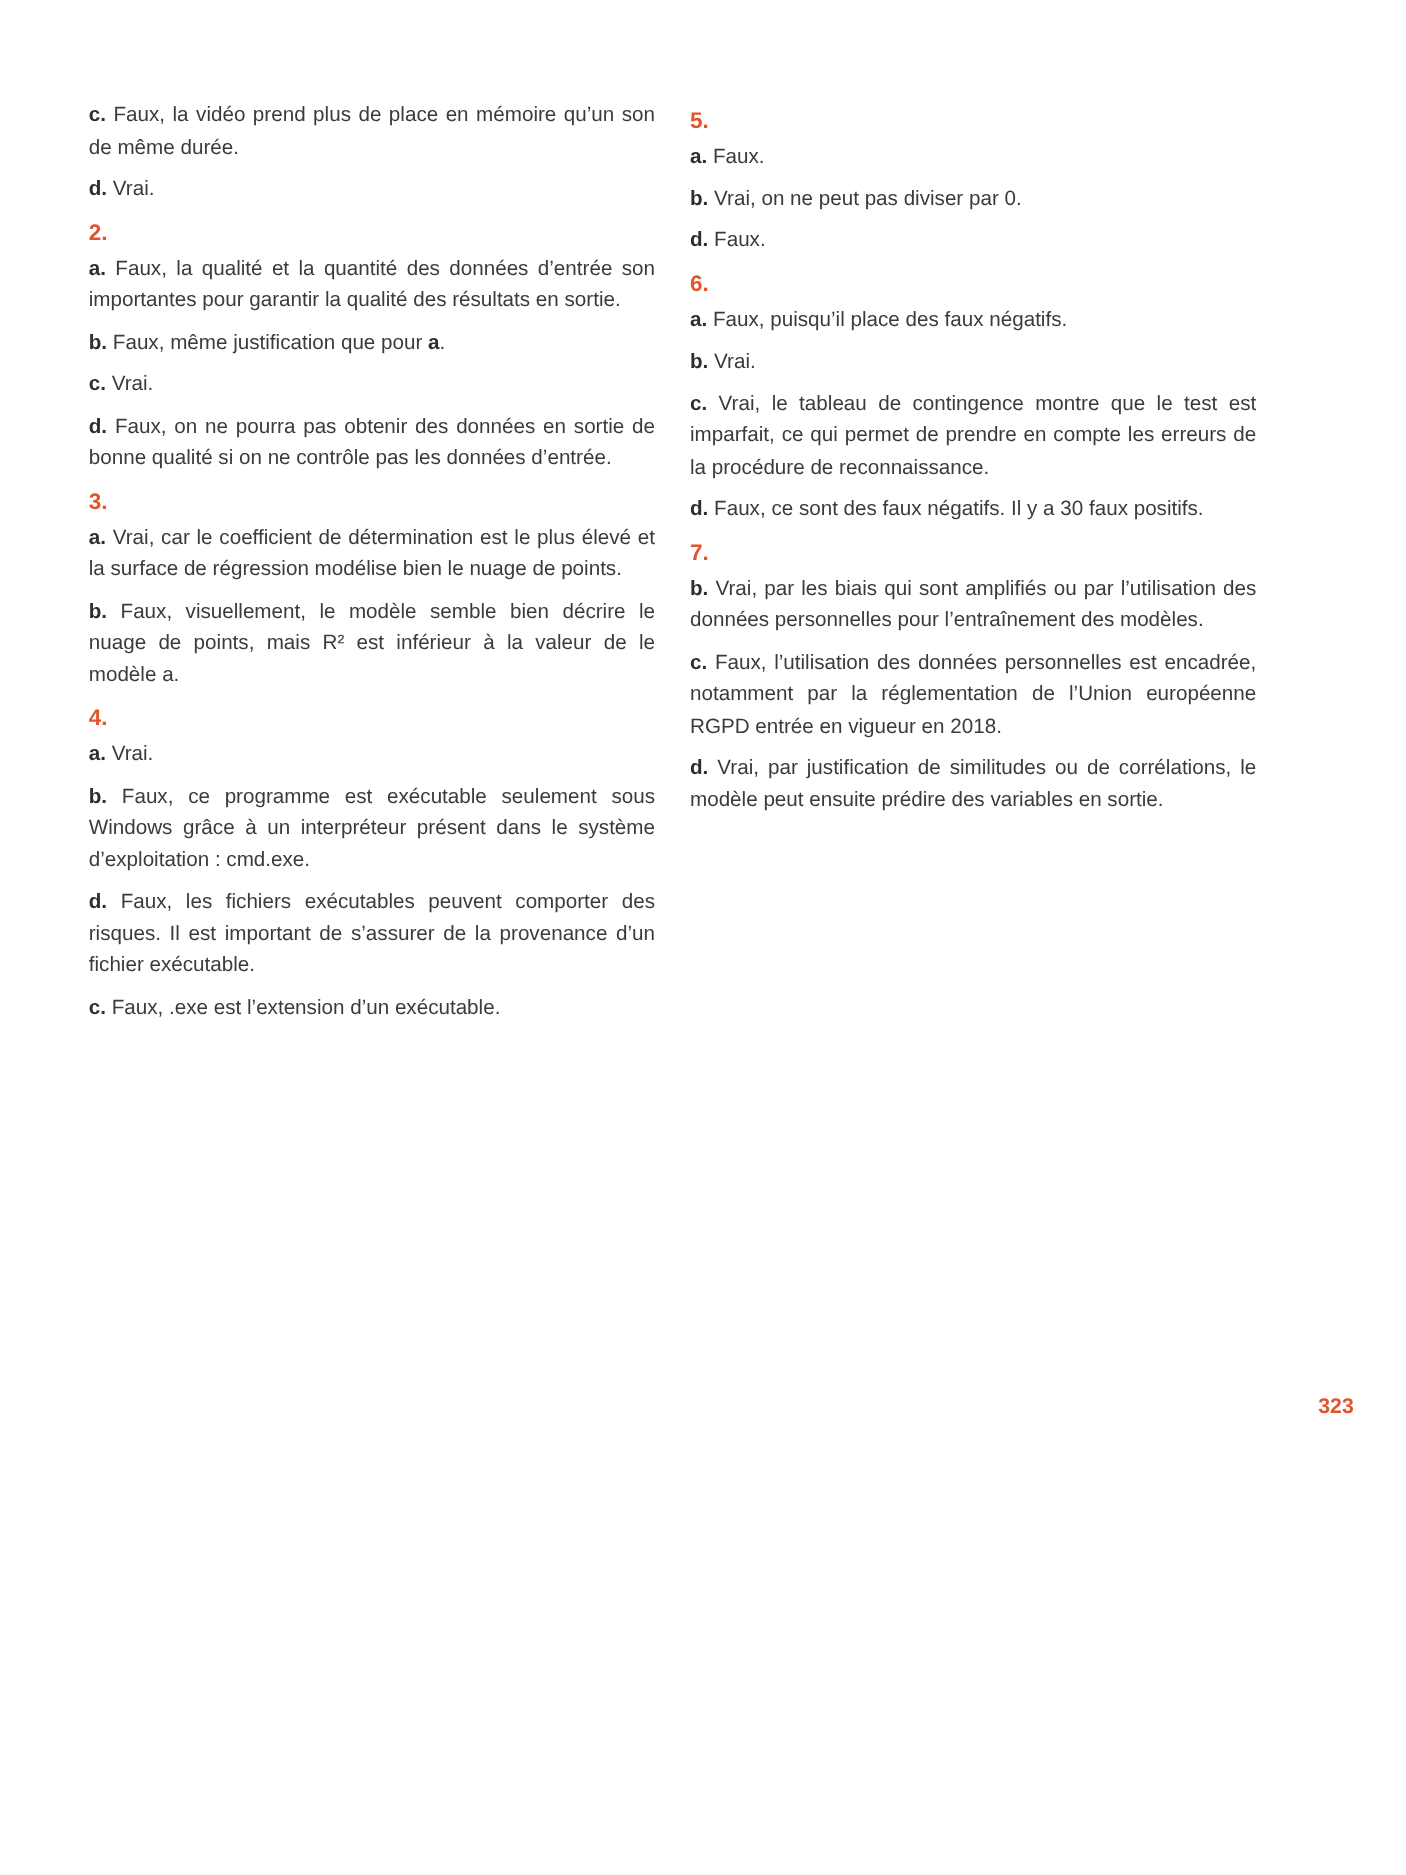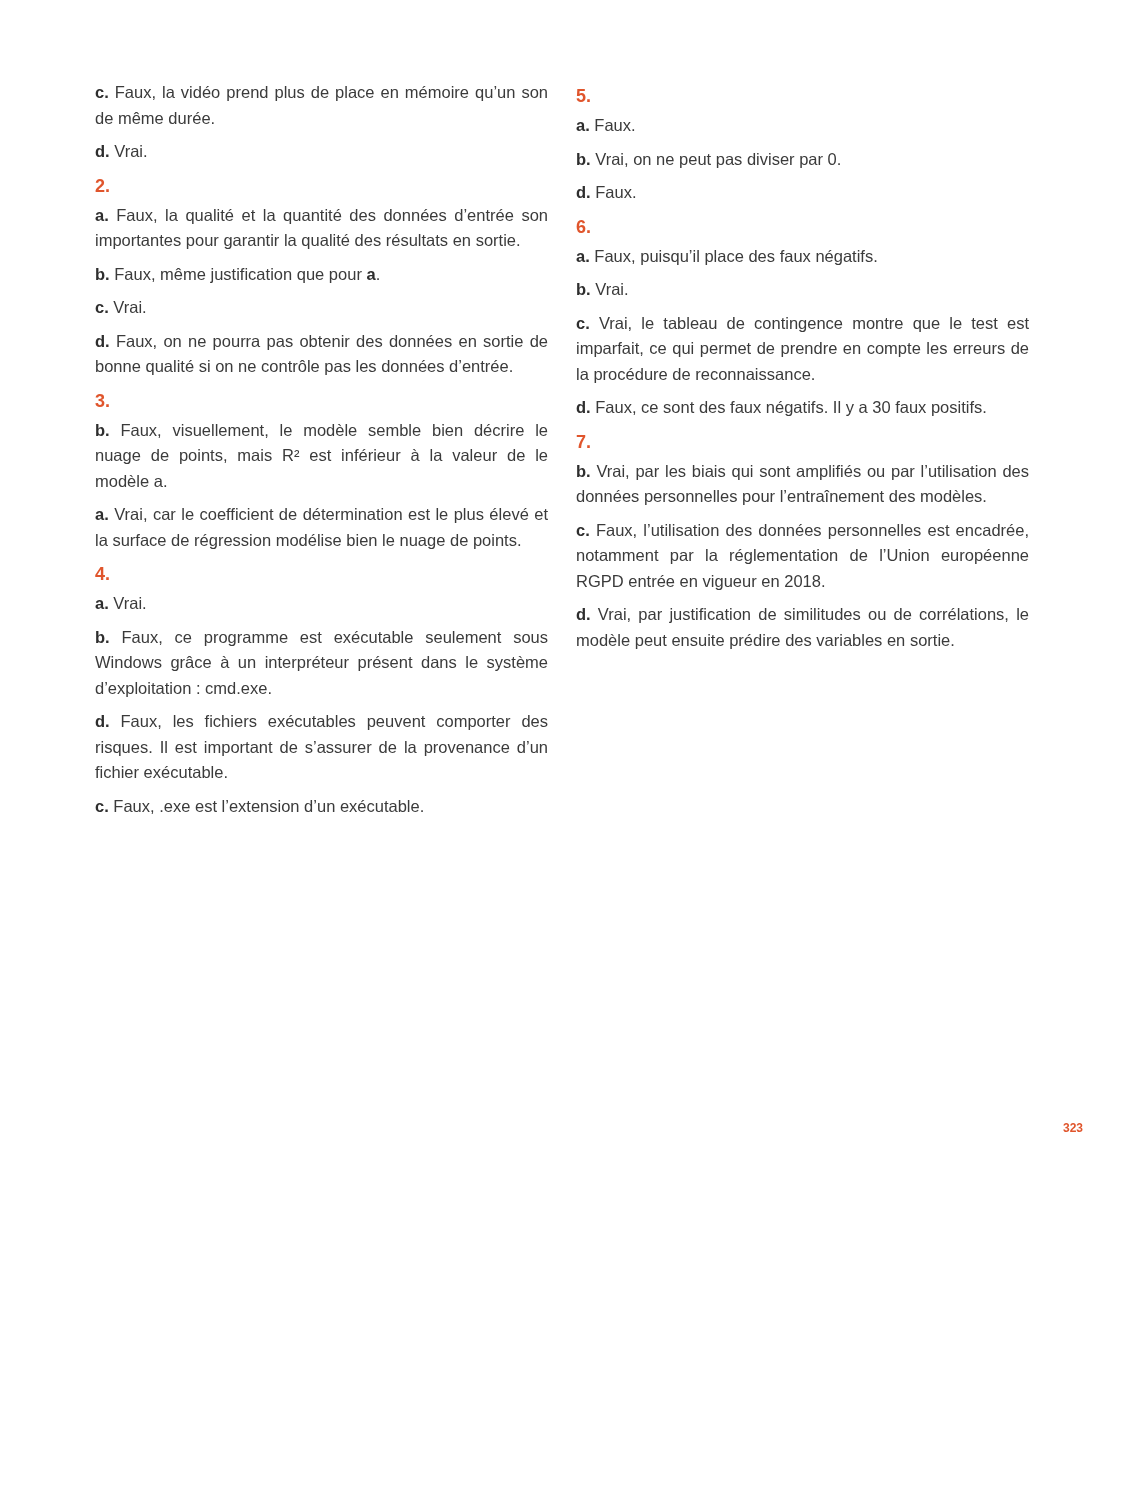--- a/index.html
+++ b/index.html
@@ -11,21 +11,21 @@
     width: 1125px;
     height: 1500px;
     font-family: "Liberation Sans", "DejaVu Sans", sans-serif;
     color: #3b3b3b;
   }
   .page {
     position: relative;
     width: 1125px;
     height: 1161px;
     box-sizing: border-box;
-    padding: 80px 95px 0 95px;
+    padding: 80px 95px 0 71px;
     overflow: hidden;
   }
   .columns {
     display: flex;
     gap: 28px;
   }
   .col {
     width: 453px;
     flex: 0 0 453px;
   }
@@ -47,40 +47,40 @@
     font-weight: bold;
   }
   p.answer b {
     color: #2e2e2e;
   }
   .page-number {
     position: absolute;
     right: 42px;
     bottom: 26px;
     color: var(--accent, #e0552c);
-    font-size: 12px;
+    font-size: 17px;
     font-weight: bold;
   }
 </style>
 </head>
 <body>
 
 <div class="page">
   <div class="columns">
     <div class="col">
         <p class="answer"><b class="letter">c. </b><span>Faux, la vidéo prend plus de place en mémoire qu’un son de même durée.</span></p>
         <p class="answer"><b class="letter">d. </b><span>Vrai.</span></p>
         <div class="q-number">2.</div>
         <p class="answer"><b class="letter">a. </b><span>Faux, la qualité et la quantité des données d’entrée son importantes pour garantir la qualité des résultats en sortie.</span></p>
         <p class="answer"><b class="letter">b. </b><span>Faux, même justification que pour </span><b>a</b><span>.</span></p>
         <p class="answer"><b class="letter">c. </b><span>Vrai.</span></p>
         <p class="answer"><b class="letter">d. </b><span>Faux, on ne pourra pas obtenir des données en sortie de bonne qualité si on ne contrôle pas les données d’entrée.</span></p>
         <div class="q-number">3.</div>
+        <p class="answer"><b class="letter">a. </b><span>Vrai, car le coefficient de détermination est le plus élevé et la surface de régression modélise bien le nuage de points.</span></p>
         <p class="answer"><b class="letter">b. </b><span>Faux, visuellement, le modèle semble bien décrire le nuage de points, mais R² est inférieur à la valeur de le modèle a.</span></p>
-        <p class="answer"><b class="letter">a. </b><span>Vrai, car le coefficient de détermination est le plus élevé et la surface de régression modélise bien le nuage de points.</span></p>
         <div class="q-number">4.</div>
         <p class="answer"><b class="letter">a. </b><span>Vrai.</span></p>
         <p class="answer"><b class="letter">b. </b><span>Faux, ce programme est exécutable seulement sous Windows grâce à un interpréteur présent dans le système d’exploitation : cmd.exe.</span></p>
         <p class="answer"><b class="letter">d. </b><span>Faux, les fichiers exécutables peuvent comporter des risques. Il est important de s’assurer de la provenance d’un fichier exécutable.</span></p>
         <p class="answer"><b class="letter">c. </b><span>Faux, .exe est l’extension d’un exécutable.</span></p>
       </div>
     <div class="col">
         <div class="q-number">5.</div>
         <p class="answer"><b class="letter">a. </b><span>Faux.</span></p>
         <p class="answer"><b class="letter">b. </b><span>Vrai, on ne peut pas diviser par 0.</span></p>

